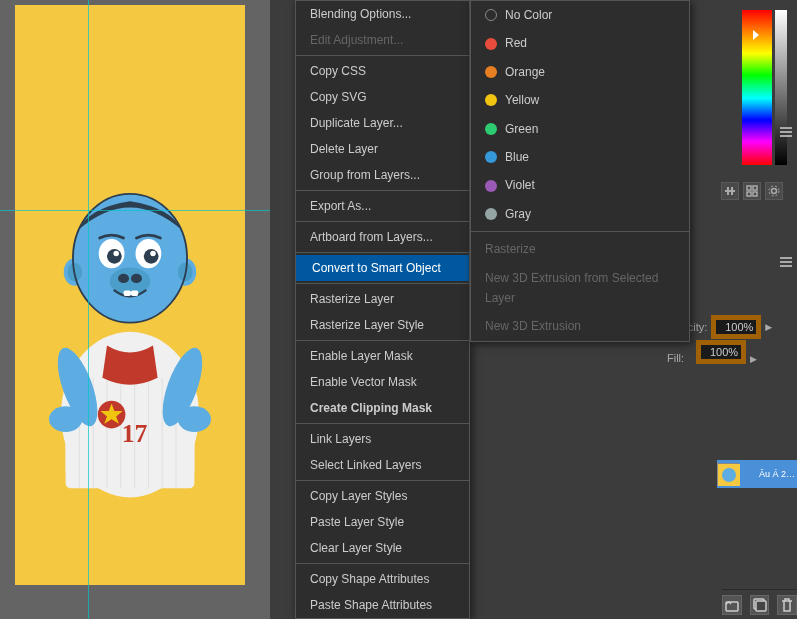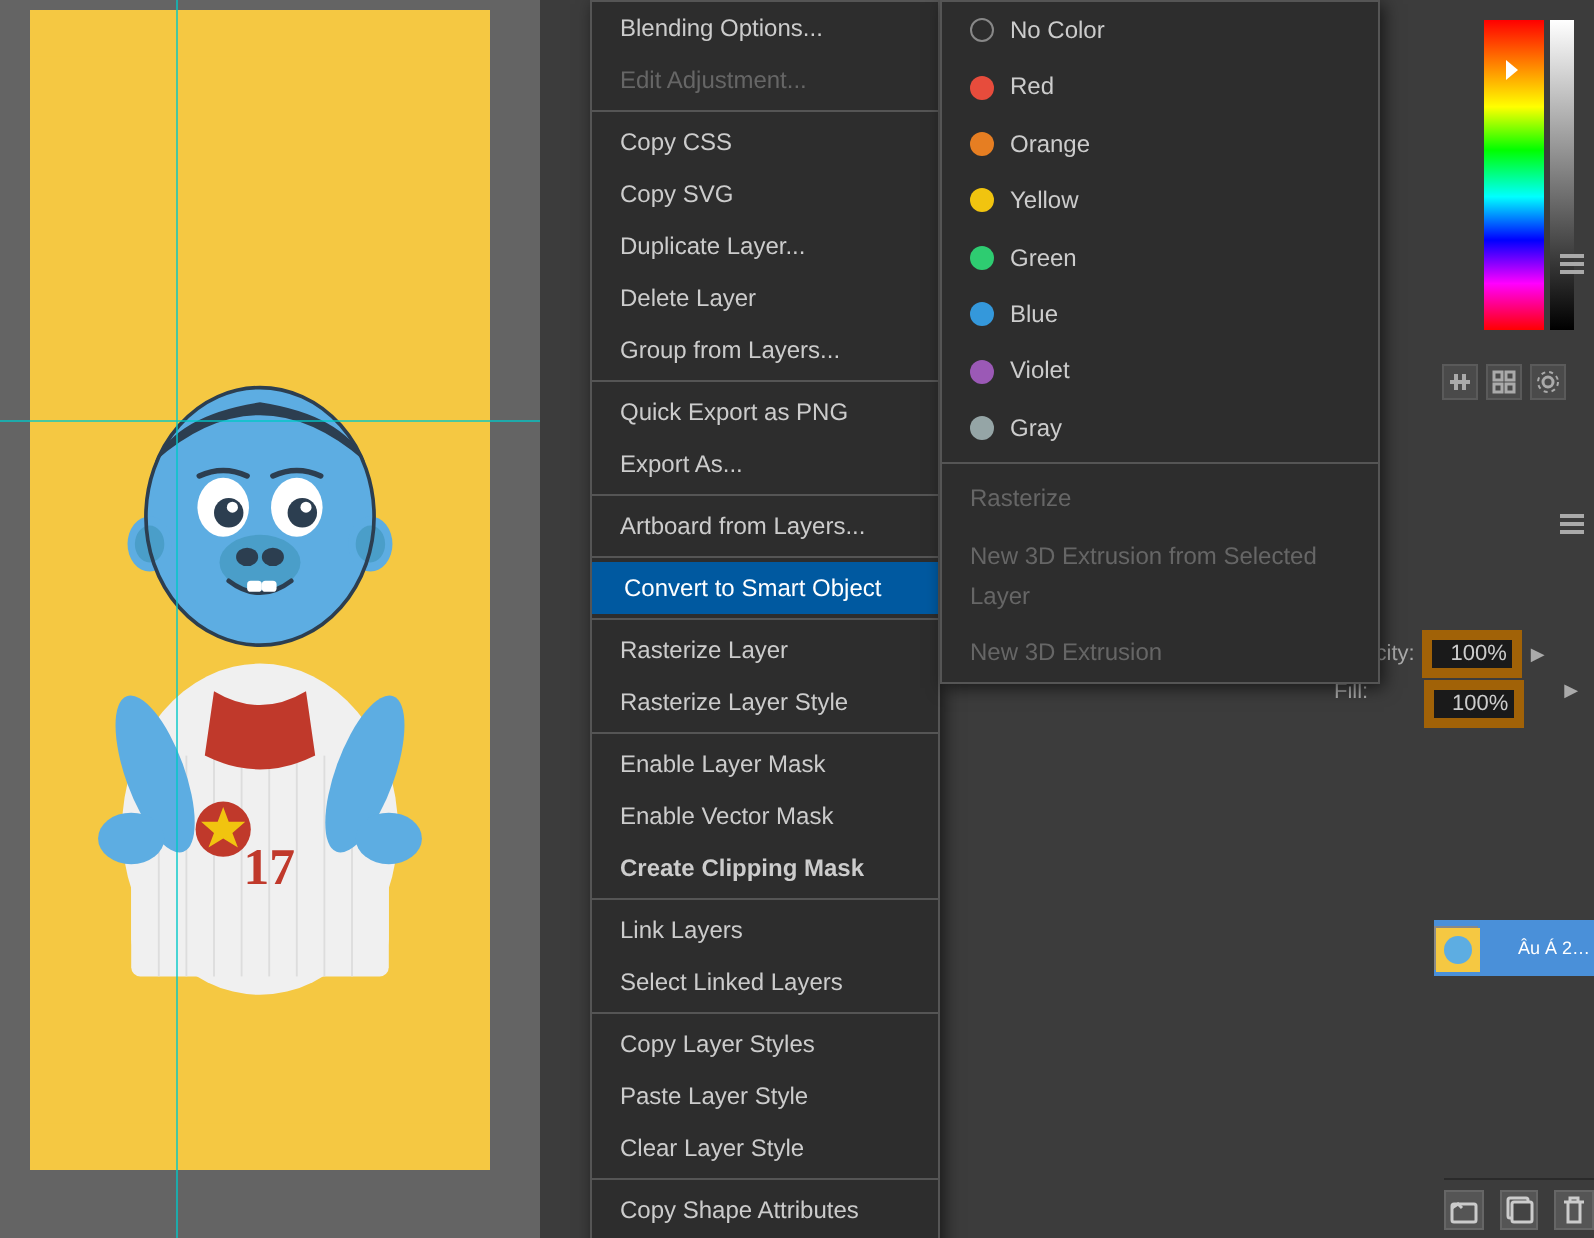--- a/index.html
+++ b/index.html
@@ -194,22 +194,22 @@
       color: #aaa;
       padding-right: 5px;
     }
 
     .opacity-row2 {
       position: absolute;
       right: 0;
       top: 340px;
       width: 130px;
       display: flex;
-      align-items: flex-start;
-      gap: 20px;
+      align-items: flex-end;
+      gap: 4px;
       font-size: 11px;
       color: #aaa;
       padding-right: 5px;
     }
 
     .opacity-input {
       background: #1a1a1a;
       border: 5px solid #a16207;
       color: #ccc;
       width: 50px;
@@ -363,21 +363,20 @@
 <div class="context-menu">
   <div class="menu-item">Blending Options...</div>
   <div class="menu-item disabled">Edit Adjustment...</div>
   <div class="menu-divider"></div>
   <div class="menu-item">Copy CSS</div>
   <div class="menu-item">Copy SVG</div>
   <div class="menu-item">Duplicate Layer...</div>
   <div class="menu-item">Delete Layer</div>
   <div class="menu-item">Group from Layers...</div>
   <div class="menu-divider"></div>
-  <div class="menu-item">Quick Export as PNG</div>
   <div class="menu-item">Export As...</div>
   <div class="menu-divider"></div>
   <div class="menu-item">Artboard from Layers...</div>
   <div class="menu-divider"></div>
   <div class="menu-item highlighted">Convert to Smart Object</div>
   <div class="menu-divider"></div>
   <div class="menu-item">Rasterize Layer</div>
   <div class="menu-item">Rasterize Layer Style</div>
   <div class="menu-divider"></div>
   <div class="menu-item">Enable Layer Mask</div>

